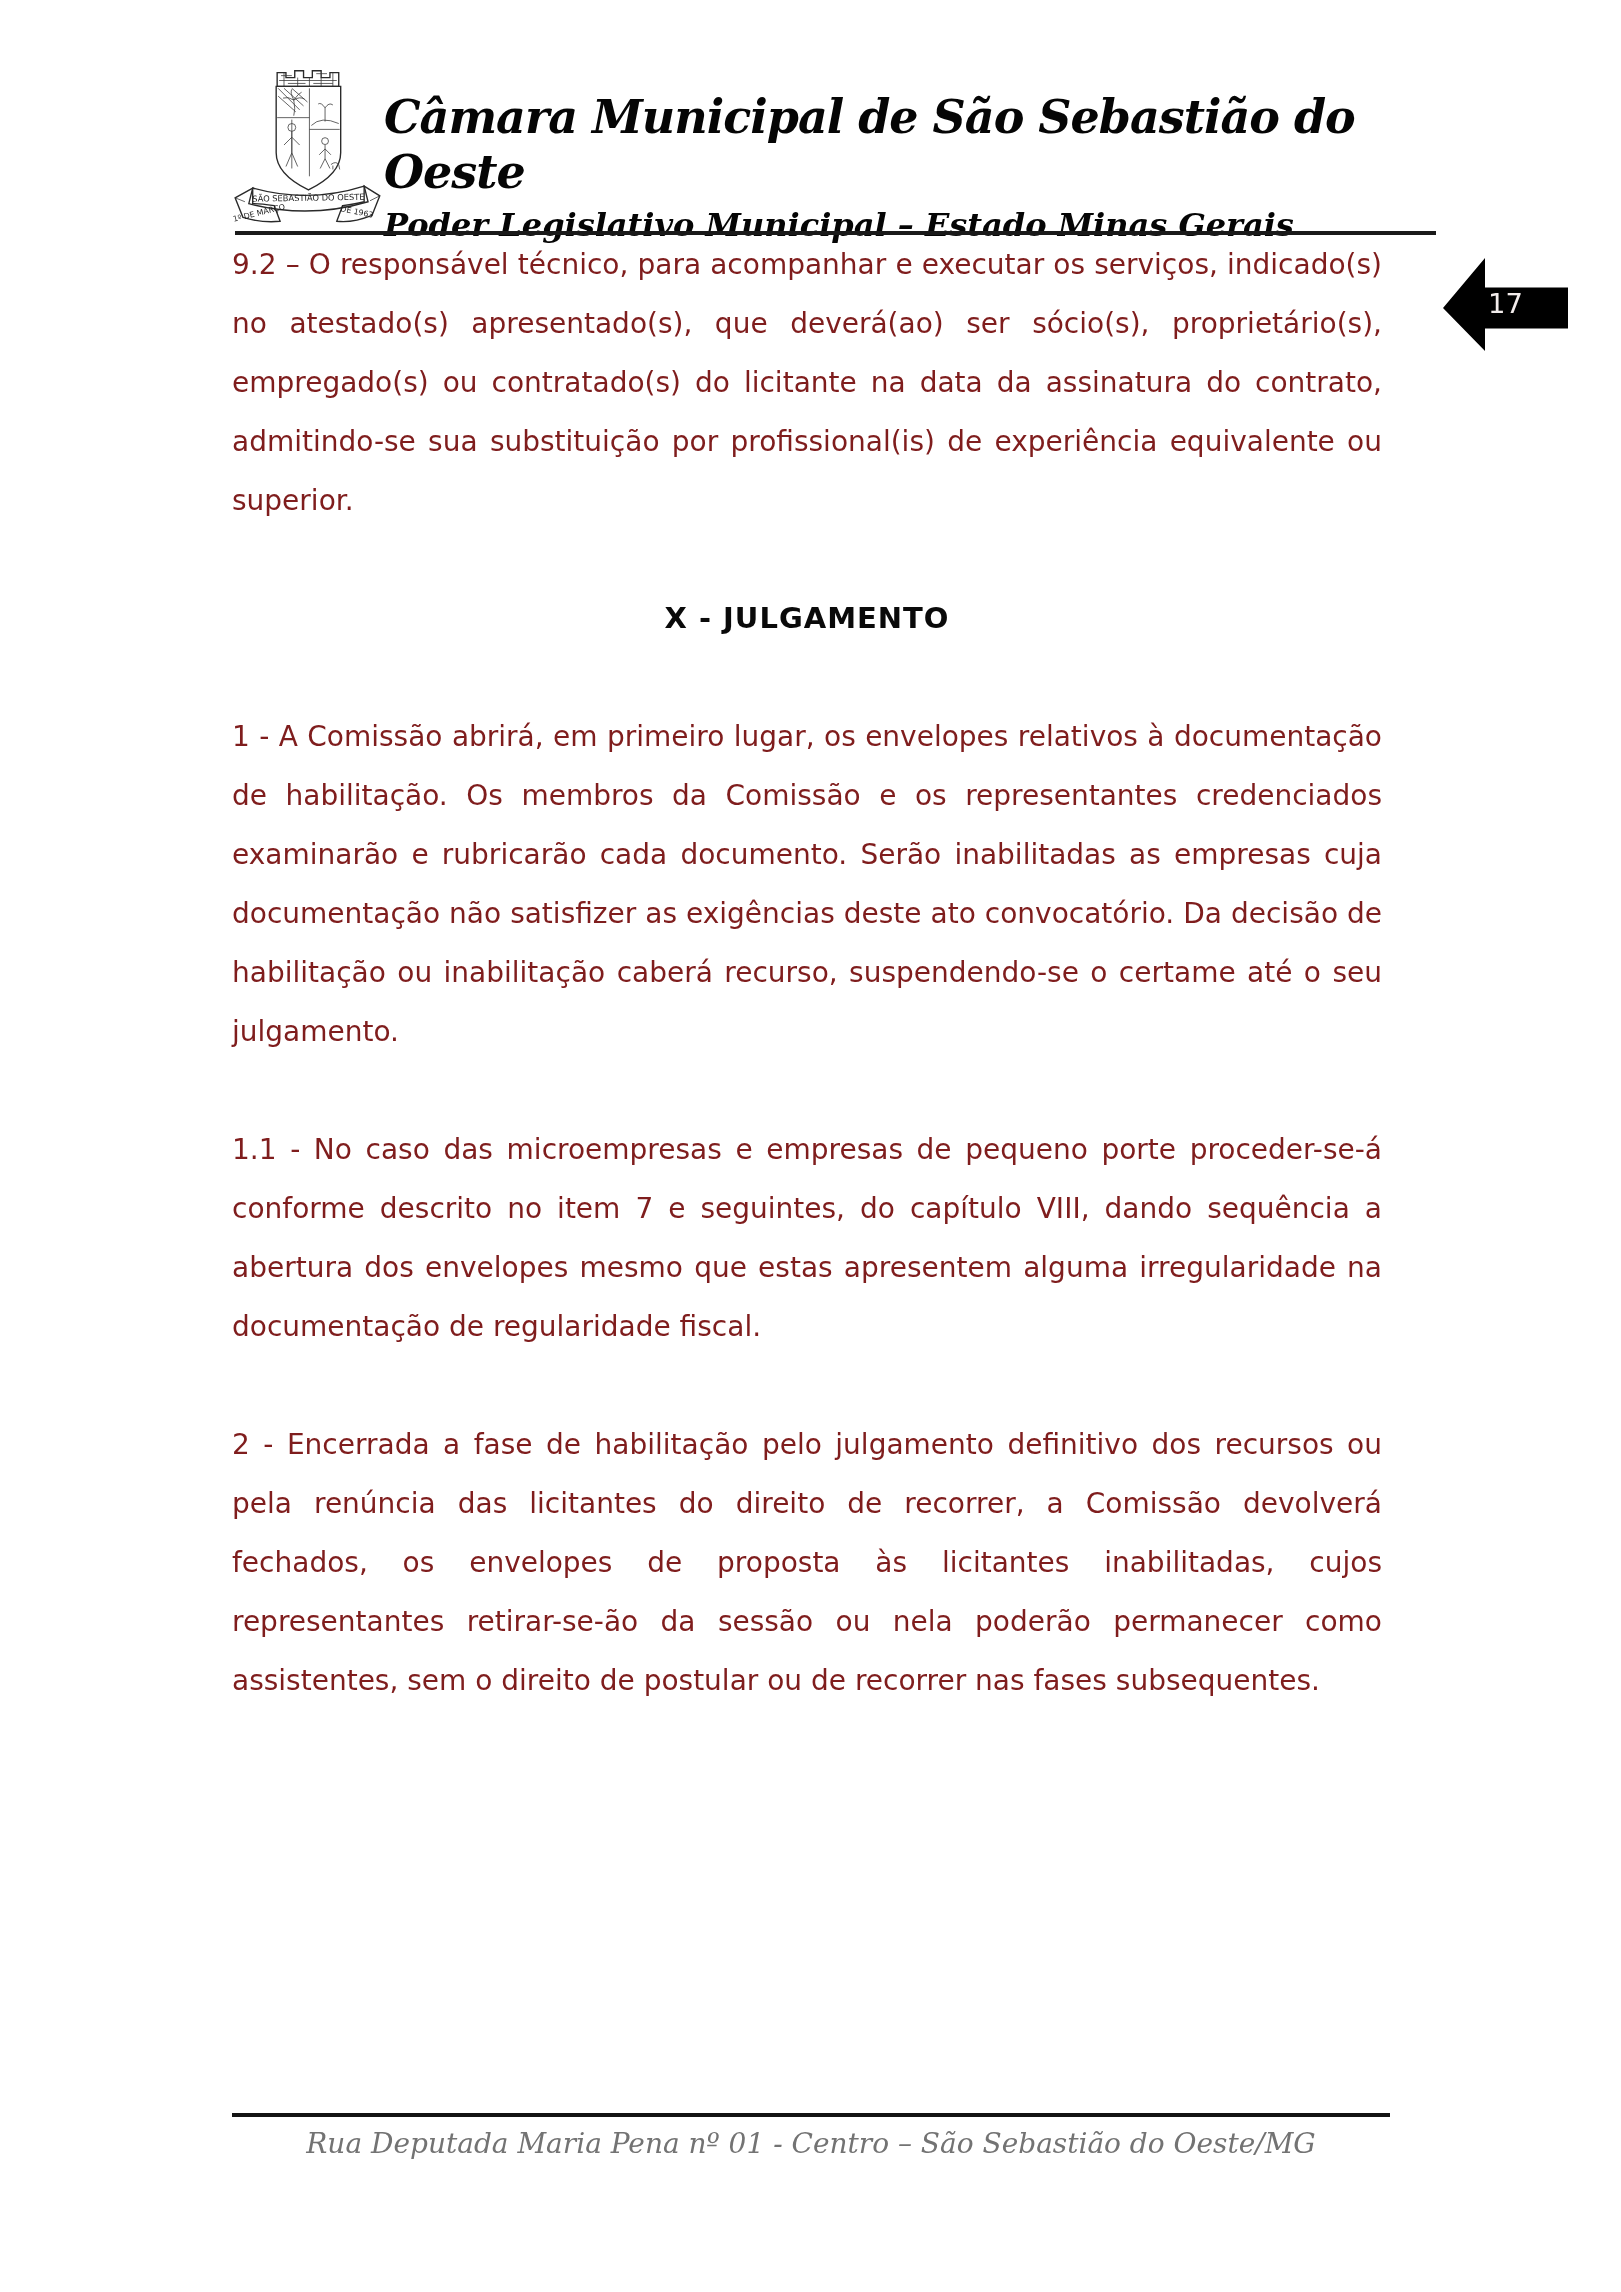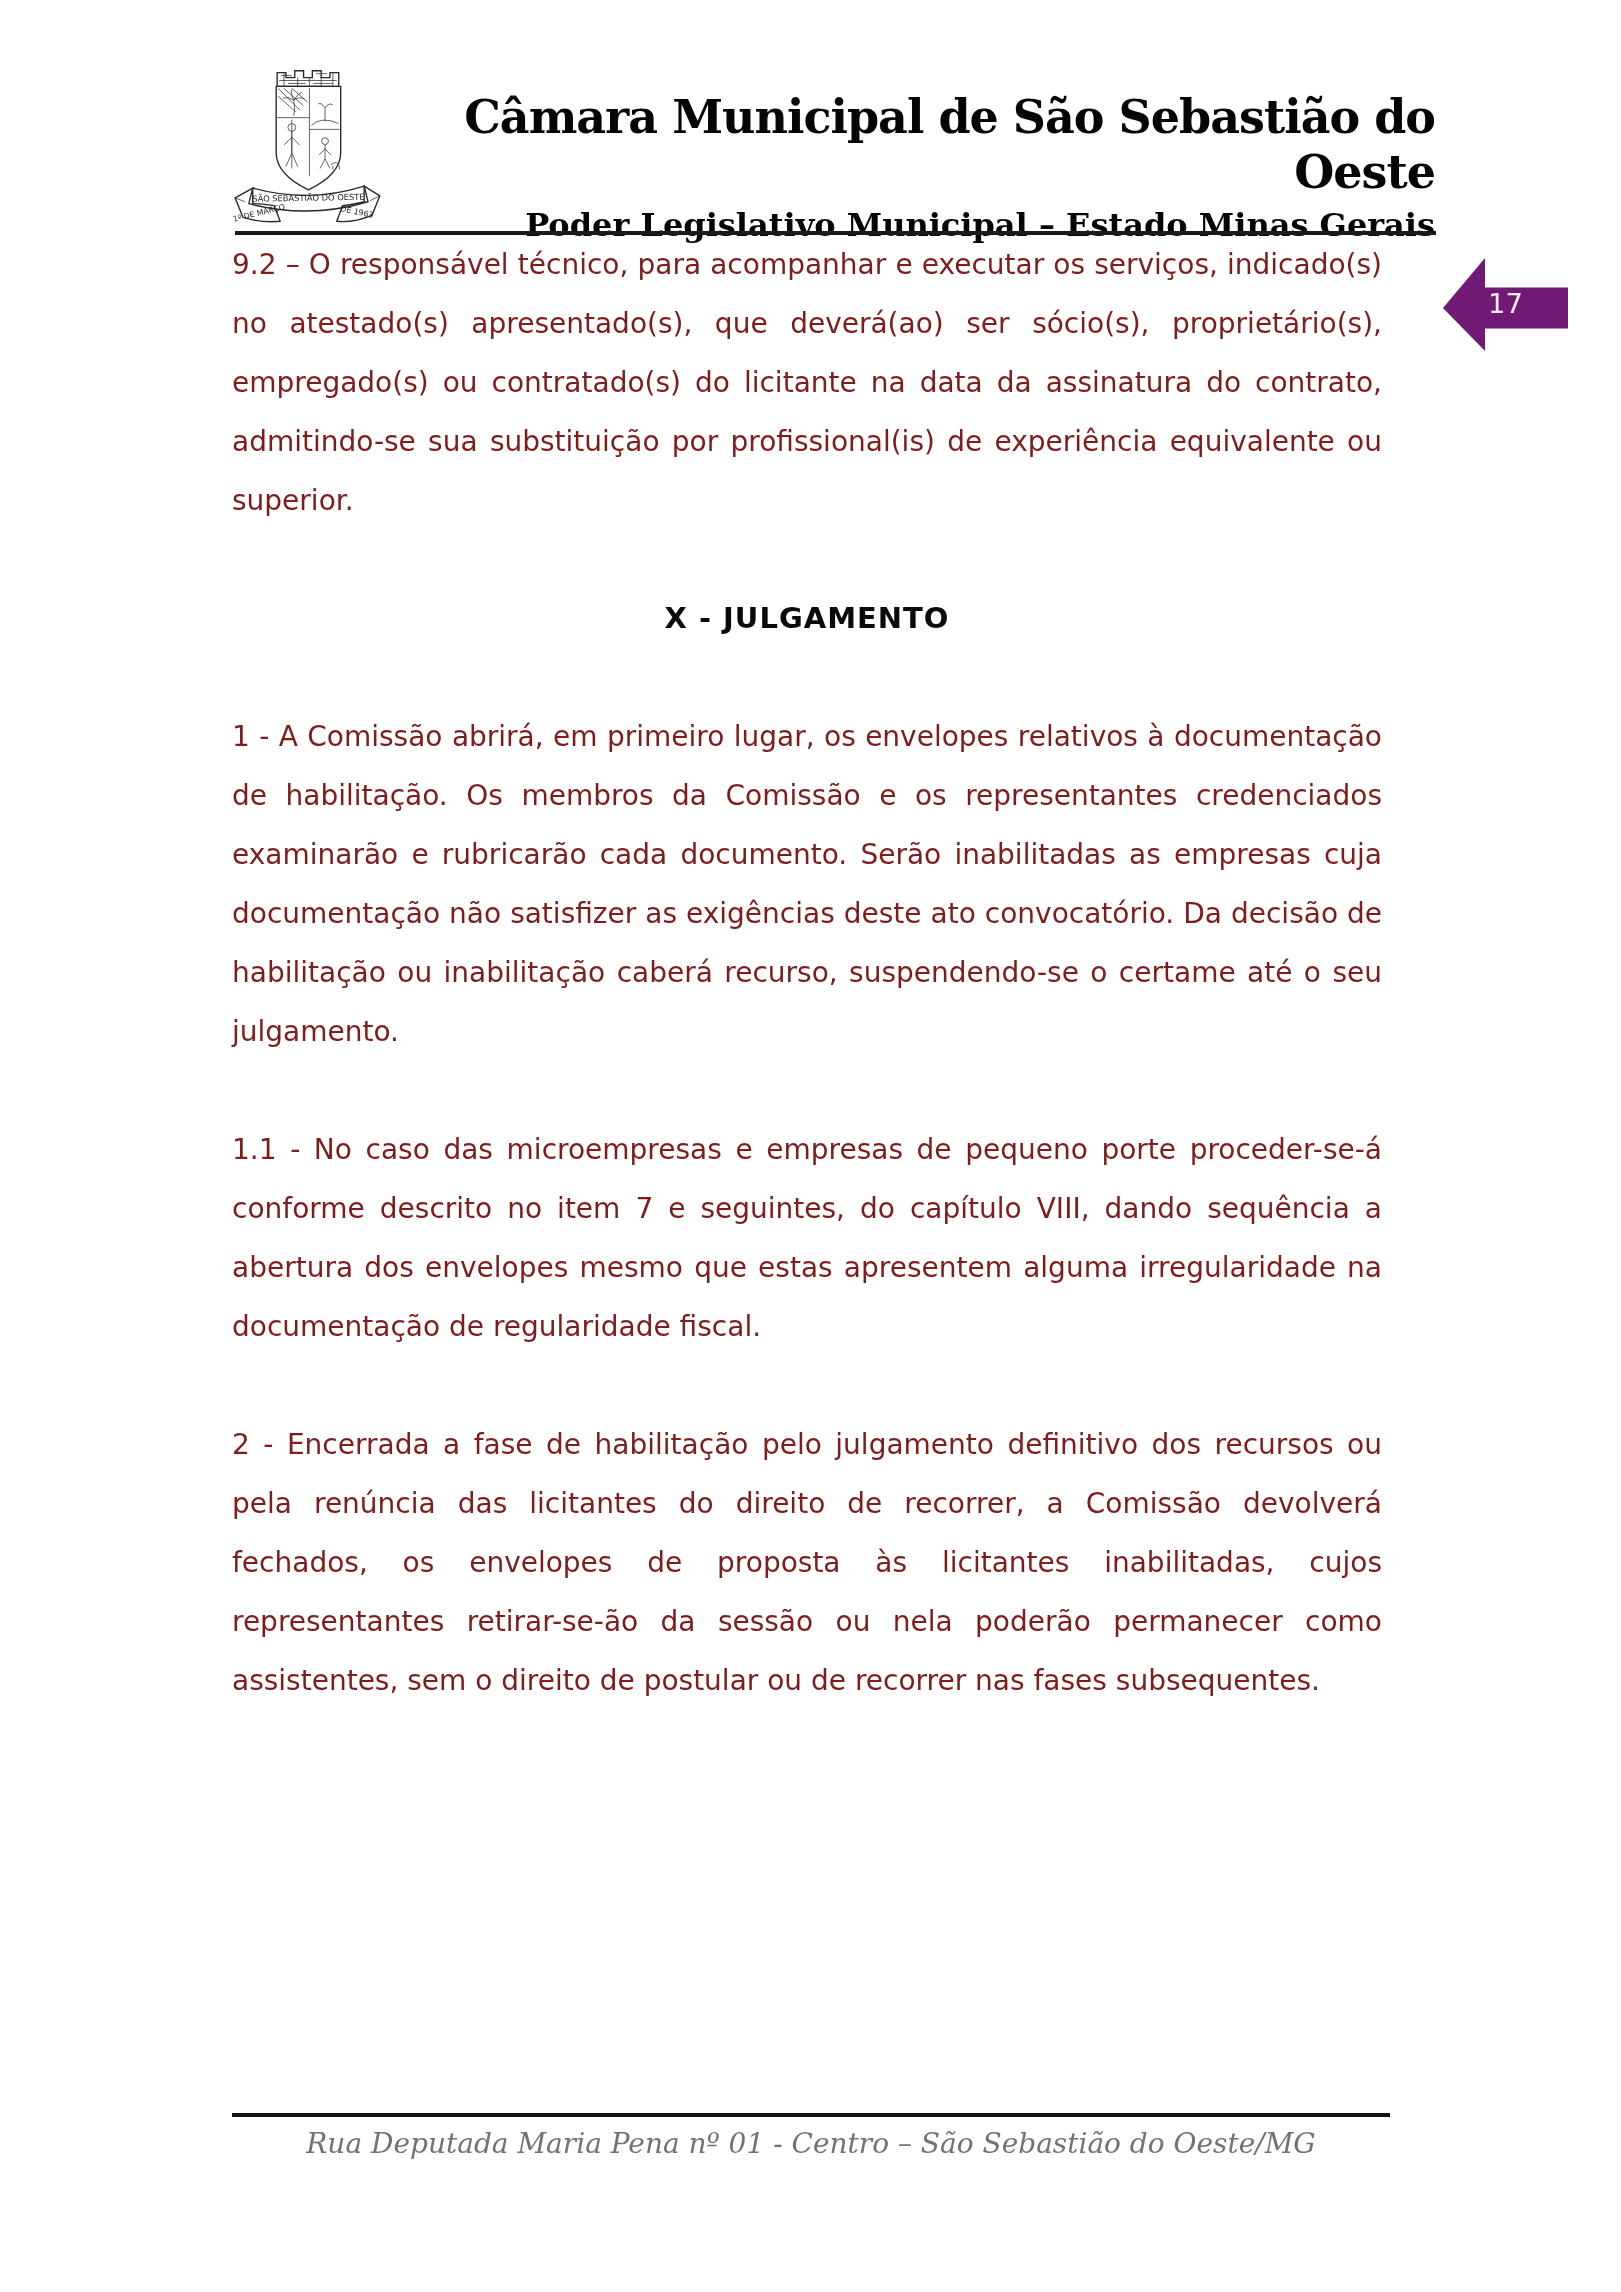--- a/index.html
+++ b/index.html
@@ -21,22 +21,23 @@
     left: 223px;
     top: 59px;
     width: 165px;
     height: 174px;
   }
   .header-text {
     position: absolute;
     left: 384px;
     right: 186px;
     top: 90px;
-    text-align: right;
+    text-align: left;
     font-family: "DejaVu Serif", "Liberation Serif", serif;
+    font-style: italic;
     font-weight: bold;
     color: #050505;
   }
   .title { font-size: 46px; line-height: 55px; letter-spacing: -1px; }
   .subtitle { font-size: 32px; line-height: 35px; margin-top: 7.8px; letter-spacing: 0; }
   .header-rule {
     position: absolute;
     left: 235px;
     top: 231px;
     width: 1201px;
@@ -44,21 +45,21 @@
     background: #1a1a1a;
   }
 
   
   .page-badge {
     position: absolute;
     left: 1443px;
     top: 258px;
     width: 125px;
     height: 93px;
-    background: #701a75;
+    background: #000000;
     clip-path: polygon(33.6% 0, 33.6% 31.6%, 100% 31.6%, 100% 75.8%, 33.6% 75.8%, 33.6% 100%, 0 53.7%);
   }
   .page-badge span {
     position: absolute;
     left: 45px;
     top: 29px;
     font-size: 27.4px;
     line-height: 33px;
     color: #f2eceb;
     font-family: "DejaVu Sans", sans-serif;

